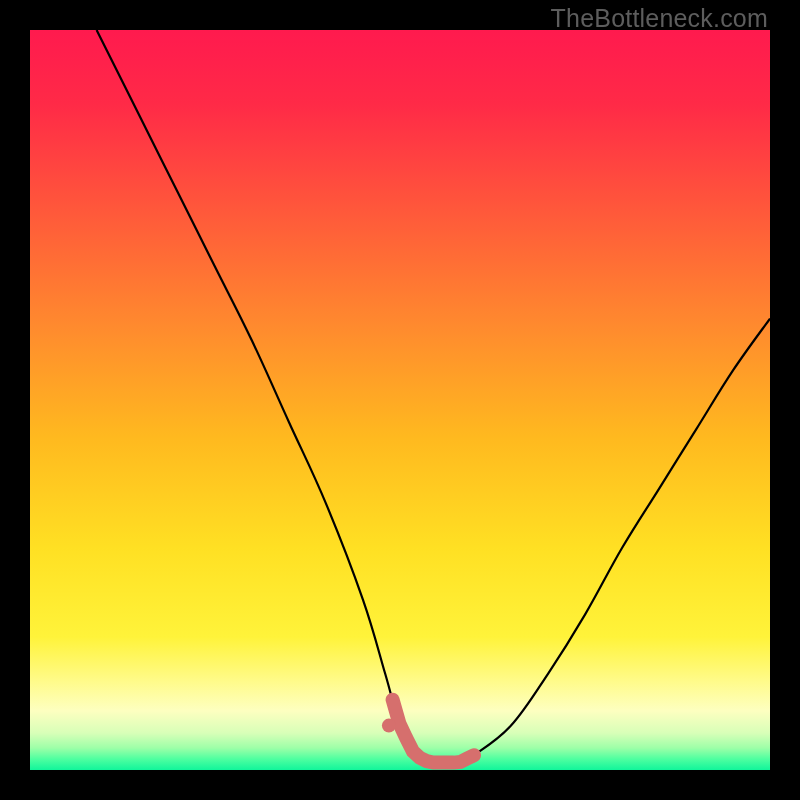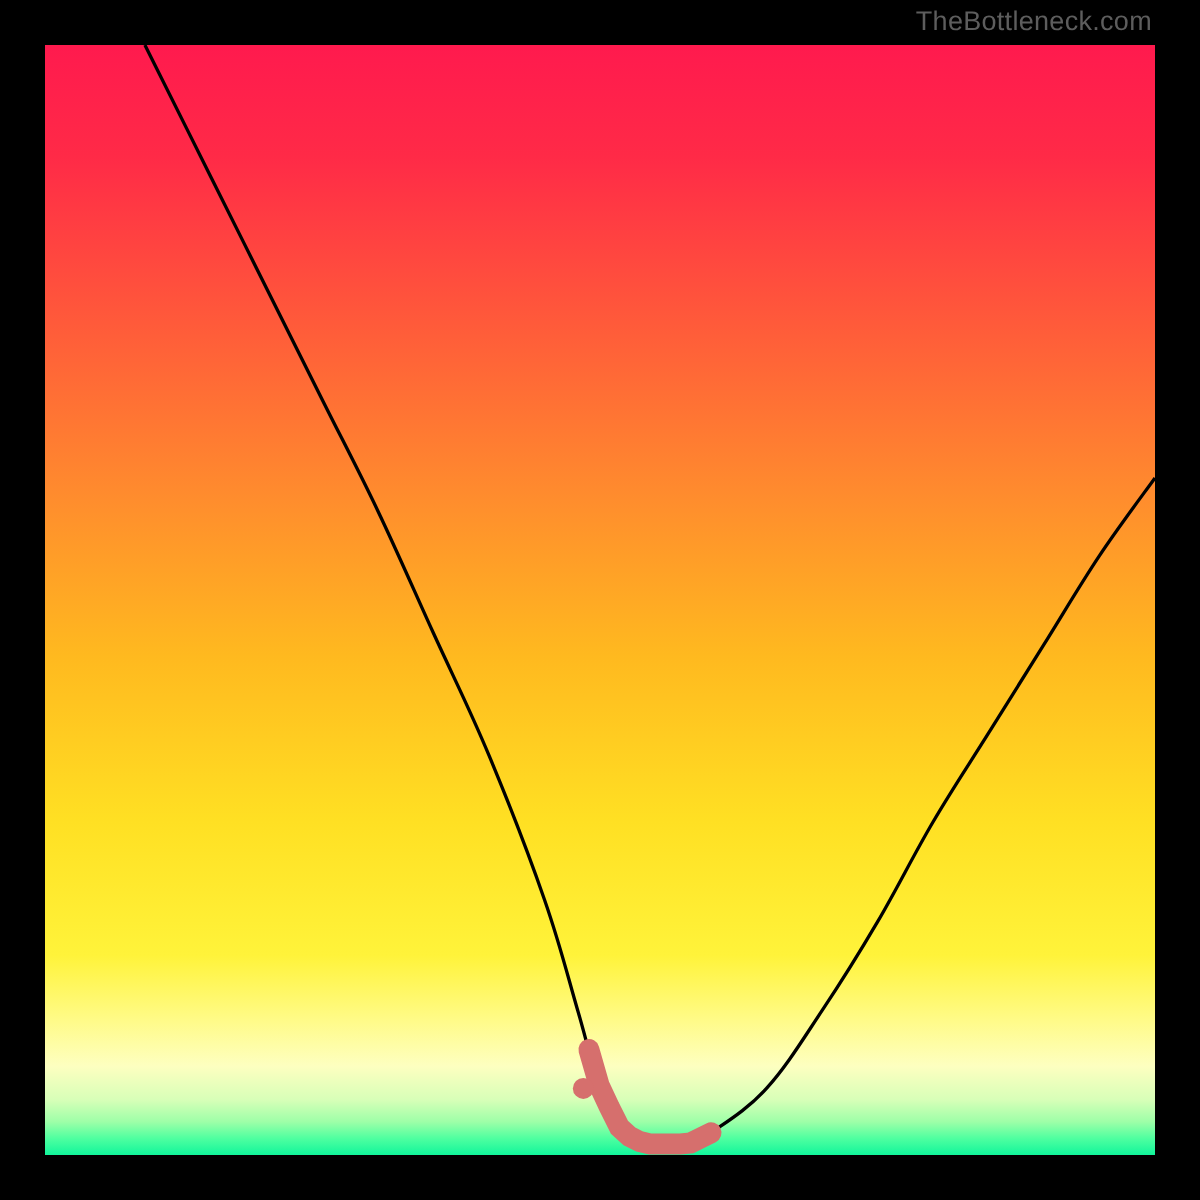--- a/index.html
+++ b/index.html
@@ -39,21 +39,21 @@
     left: 0;
     top: 0;
     width: 100%;
     height: 100%;
   }
   .watermark {
     position: absolute;
     top: 4px;
     right: 32px;
     color: #5d5d5d;
-    font-size: 18px;
+    font-size: 25px;
     font-weight: 500;
     letter-spacing: 0.2px;
   }
 </style>
 </head>
 <body>
 
 <div class="frame">
 
   <div class="plot-area">

